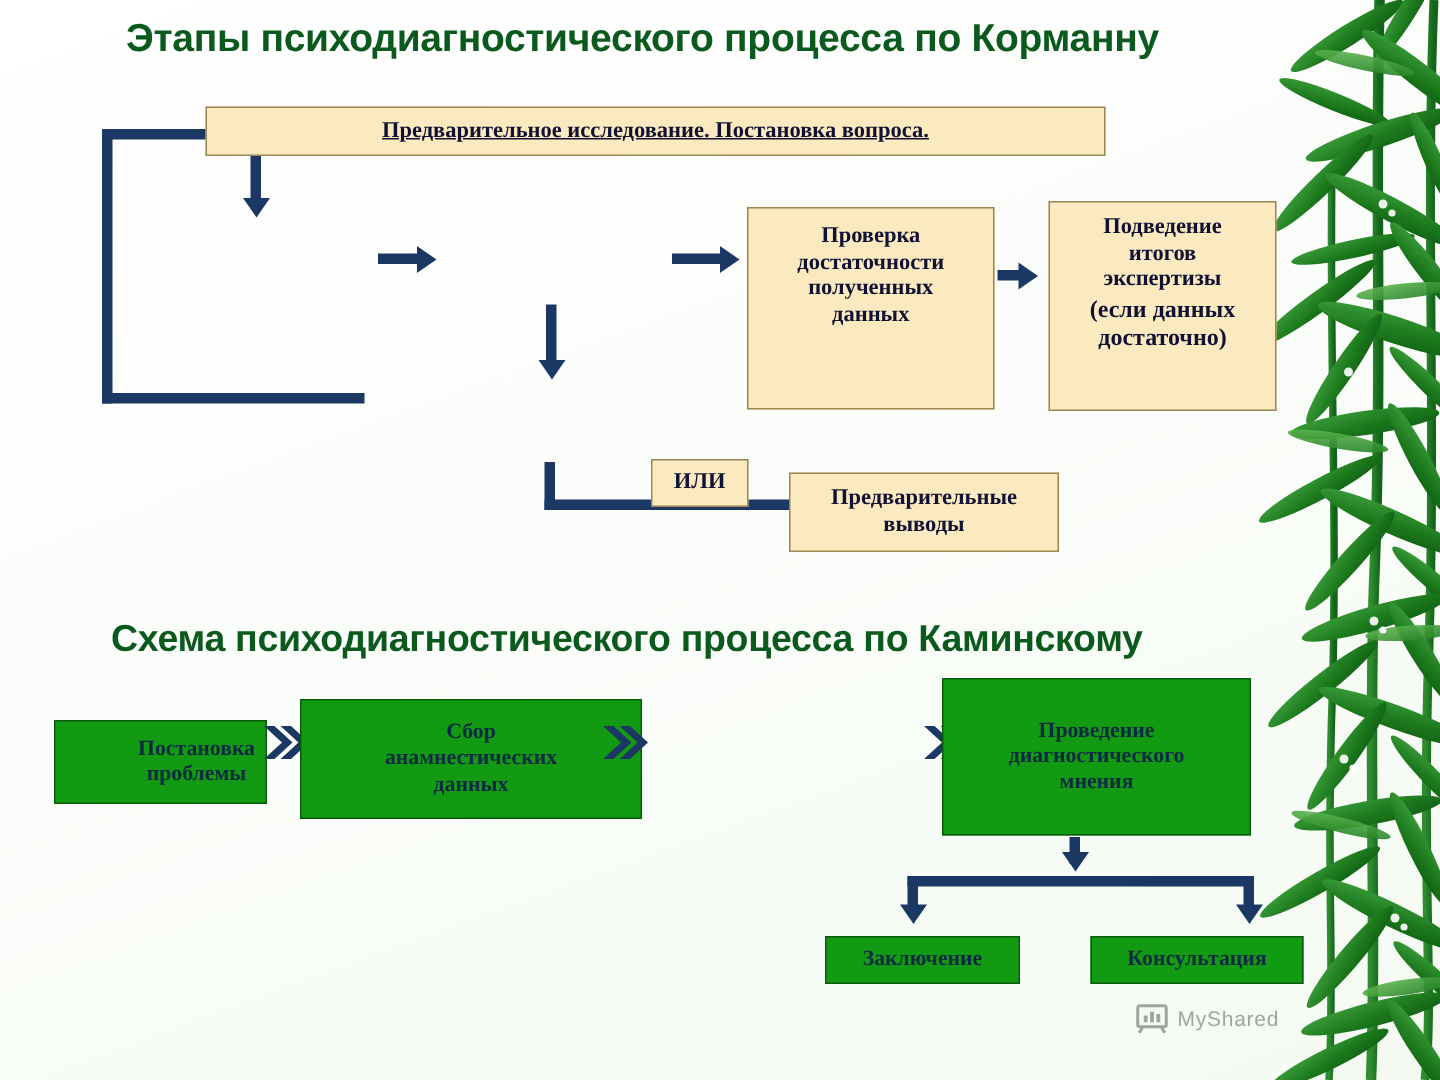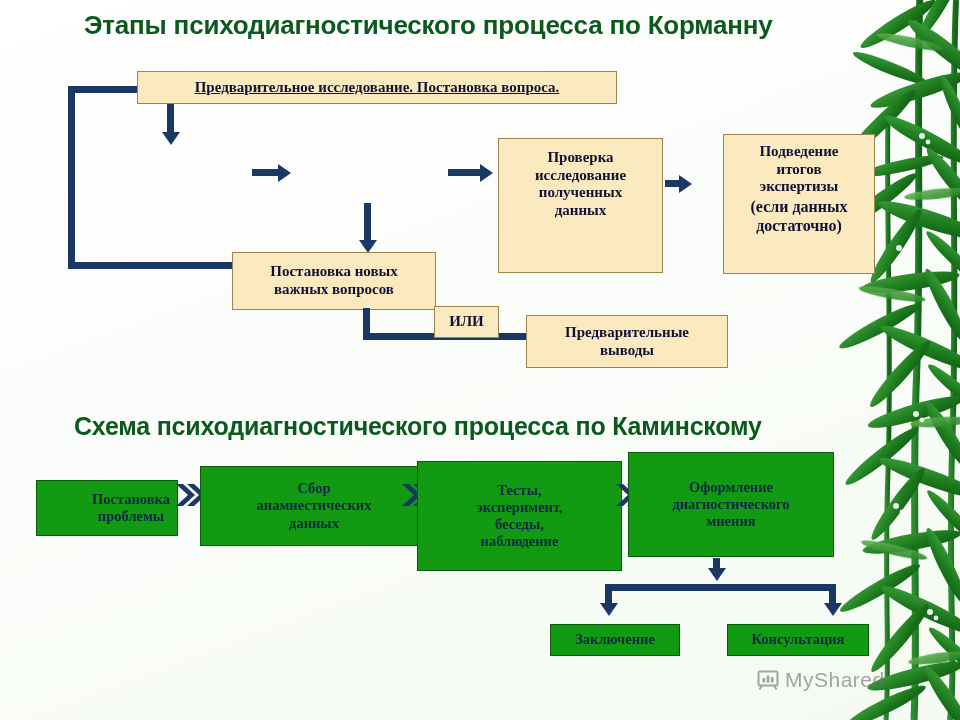--- a/index.html
+++ b/index.html
@@ -91,21 +91,21 @@
     position: absolute;
     left: 757px;
     top: 668px;
     display: flex;
     align-items: center;
     gap: 6px;
     opacity: .62;
   }
   .watermark .wm-text {
     font-family: "Liberation Sans", "DejaVu Sans", sans-serif;
-    font-size: 21px;
+    font-size: 14px;
     color: #6e6e6e;
     letter-spacing: .5px;
   }
 </style>
 </head>
 <body>
 
 <div id="page">
 
   <svg class="bamboo" viewBox="0 0 200 730" xmlns="http://www.w3.org/2000/svg">
@@ -189,69 +189,65 @@
         <circle cx="166" cy="628" r="2.4"></circle>
     </g>
   </svg>
 
   <div class="slide-title" id="title1">Этапы психодиагностического процесса по Корманну</div>
 
   <div class="ln" style="left:68px; top:262px; width:175px; height:7px;"></div>
   <div class="ln" style="left:68px; top:86px; width:7px; height:183px;"></div>
   <div class="ln" style="left:68px; top:86px; width:74px; height:7px;"></div>
 
-  <div class="box cream" id="b-preliminary" style="left:137px; top:71px; width:480px; height:33px;">
+  <div class="box cream" id="b-preliminary" style="left:137px; top:71px; width:600px; height:33px;">
     <span class="underlined">Предварительное исследование. Постановка вопроса.</span>
   </div>
 
   <div class="ln" style="left:167px; top:104px; width:7px; height:30px;"></div>
   <div class="arrow down" style="left:161.5px; top:132px;"></div>
 
 
   <div class="ln" style="left:252px; top:169px; width:28px; height:7px;"></div>
   <div class="arrow right" style="left:278px; top:163.5px;"></div>
 
 
   <div class="ln" style="left:448px; top:169px; width:34px; height:7px;"></div>
   <div class="arrow right" style="left:480px; top:163.5px;"></div>
 
   <div class="box cream" id="b-check" style="left:498px; top:138px; width:165px; height:135px; flex-direction:column; padding:10px 8px; align-items:center; justify-content:flex-start;">
     <span style="white-space:pre-line;">Проверка
-исследование
+достаточности
 полученных
 данных</span>
   </div>
 
   <div class="ln" style="left:665px; top:180px; width:18px; height:7px;"></div>
   <div class="arrow right" style="left:679px; top:174.5px;"></div>
 
-  <div class="box cream" id="b-summary" style="left:723px; top:134px; width:152px; height:140px; flex-direction:column; padding:8px 6px; justify-content:flex-start;">
+  <div class="box cream" id="b-summary" style="left:699px; top:134px; width:152px; height:140px; flex-direction:column; padding:8px 6px; justify-content:flex-start;">
     <span style="white-space:pre-line;">Подведение
 итогов
 экспертизы</span>
     <span class="sub" style="white-space:pre-line;">(если данных
 достаточно)</span>
   </div>
 
   <div class="ln" style="left:364px; top:203px; width:7px; height:38px;"></div>
   <div class="arrow down" style="left:358.5px; top:240px;"></div>
 
-  <div class="box cream" id="b-newq" style="left:232px; top:252px; width:204px; height:58px; flex-direction:column;">
-    <span style="white-space:pre-line;">Постановка новых
-важных вопросов</span>
-  </div>
 
   <div class="ln" style="left:363px; top:308px; width:7px; height:32px;"></div>
   <div class="ln" style="left:363px; top:333px; width:166px; height:7px;"></div>
 
   <div class="box cream" id="b-or" style="left:434px; top:306px; width:65px; height:32px;">
     <span>ИЛИ</span>
   </div>
 
-  <div class="box cream" id="b-prelconc" style="left:526px; top:315px; width:202px; height:53px; flex-direction:column;">
+  <div class="box cream" id="b-prelconc" style="left:526px; top:315px; width:180px; height:53px; flex-direction:column;">
     <span style="white-space:pre-line;">Предварительные
 выводы</span>
   </div>
 
   <div class="slide-title" id="title2">Схема психодиагностического процесса по Каминскому</div>
 
   <div class="box green" id="g-problem" style="left:36px; top:480px; width:142px; height:56px; flex-direction:column;padding-left:48px;">
     <span style="white-space:pre-line;">Постановка
 проблемы</span>
   </div>
@@ -265,34 +261,28 @@
     <span style="white-space:pre-line;">Сбор
 анамнестических
 данных</span>
   </div>
 
   <svg class="chev" style="left:400px; top:480px; width:32px; height:30px;" viewBox="0 0 32 30">
     <path d="M2 4 L14 15 L2 26 L9 26 L21 15 L9 4 Z" fill="#1b3864"></path>
     <path d="M13 4 L25 15 L13 26 L20 26 L32 15 L20 4 Z" fill="#1b3864"></path>
   </svg>
 
-  <div class="box green" id="g-tests" style="left:417px; top:461px; width:205px; height:110px; flex-direction:column;">
-    <span style="white-space:pre-line;">Тесты,
-эксперимент,
-беседы,
-наблюдение</span>
-  </div>
 
   <svg class="chev" style="left:614px; top:480px; width:32px; height:30px;" viewBox="0 0 32 30">
     <path d="M2 4 L14 15 L2 26 L9 26 L21 15 L9 4 Z" fill="#1b3864"></path>
     <path d="M13 4 L25 15 L13 26 L20 26 L32 15 L20 4 Z" fill="#1b3864"></path>
   </svg>
 
   <div class="box green" id="g-opinion" style="left:628px; top:452px; width:206px; height:105px; flex-direction:column;">
-    <span style="white-space:pre-line;">Оформление
+    <span style="white-space:pre-line;">Проведение
 диагностического
 мнения</span>
   </div>
 
   <div class="ln" style="left:713px; top:558px; width:7px; height:18px;"></div>
   <div class="arrow down" style="left:707.5px; top:568px;"></div>
 
   <div class="ln" style="left:605px; top:584px; width:231px; height:7px;"></div>
 
   <div class="ln" style="left:605px; top:584px; width:7px; height:24px;"></div>

